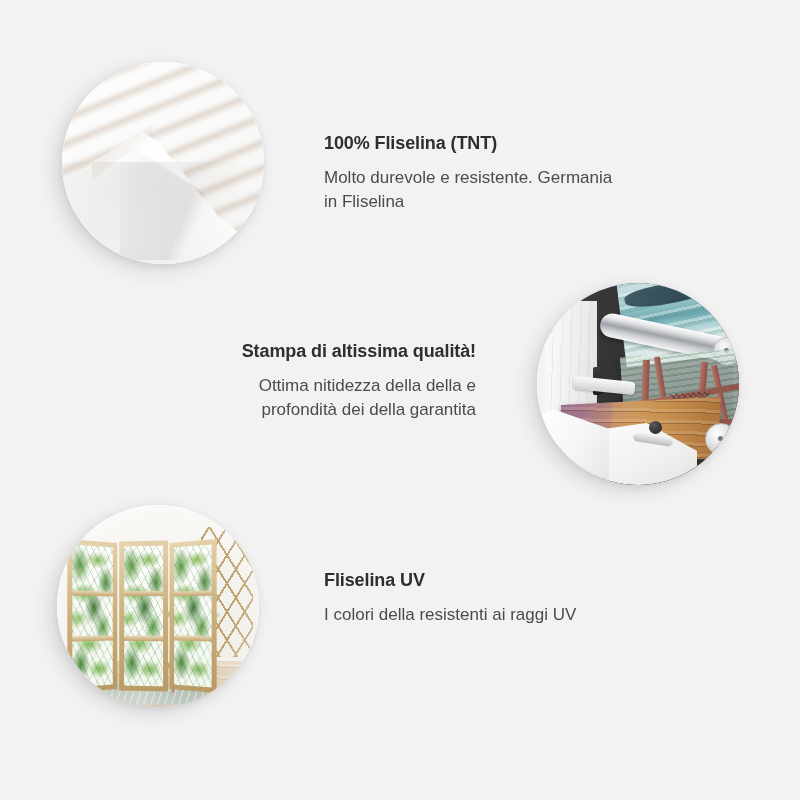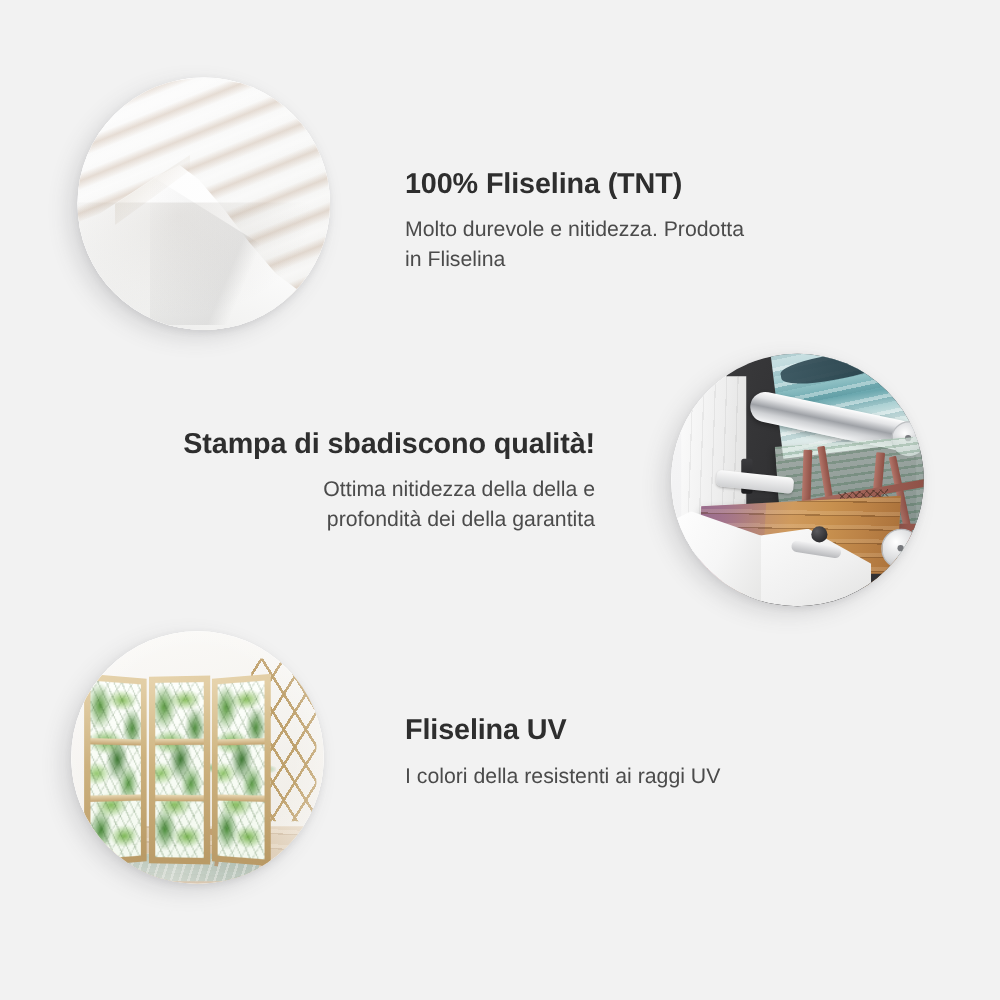--- a/index.html
+++ b/index.html
@@ -23,21 +23,21 @@
   }
 
   
   .feature {
     position: absolute;
   }
   .feature-text {
     position: absolute;
   }
   .feature-title {
-    font-size: 23px;
+    font-size: 18px;
     font-weight: bold;
     color: #2e2e2e;
     letter-spacing: -0.1px;
     line-height: 1.2;
     margin: 0 0 11px 0;
     white-space: nowrap;
   }
   .feature-desc {
     font-size: 17px;
     color: #4b4b4b;
@@ -527,21 +527,21 @@
           <div class="wp-flap"></div>
           <div class="wp-flap-crease"></div>
           <div class="wp-flap-edge"></div>
           <div class="wp-undershadow"></div>
         </div>
       </div>
     </div>
 
     <div class="feature-text align-left" style="left:324px;top:133px;width:340px;">
       <p class="feature-title">100% Fliselina (TNT)</p>
-      <p class="feature-desc">Molto durevole e nitidezza. Prodotta</p>
+      <p class="feature-desc">Molto durevole e resistente. Germania</p>
       <p class="feature-desc">in Fliselina</p>
     </div>
   </div>
 
   <div class="feature" style="left:0;top:0;">
 
     <div class="circle-wrap" style="left:537px;top:283px;">
       <div class="circle-shadow"></div>
       <div class="circle">
         <div class="circle-inner">
@@ -577,21 +577,21 @@
           <div class="pr-sheet-white2"></div>
           <div class="pr-sheet-white"></div>
           <div class="pr-armbar"></div>
           <div class="pr-knob"></div>
           <div class="pr-wheel w1"></div>
         </div>
       </div>
     </div>
 
     <div class="feature-text align-right" style="left:116px;top:341px;width:360px;">
-      <p class="feature-title">Stampa di sbadiscono qualità!</p>
+      <p class="feature-title">Stampa di altissima qualità!</p>
       <p class="feature-desc">Ottima nitidezza della della e</p>
       <p class="feature-desc">profondità dei della garantita</p>
     </div>
   </div>
 
   <div class="feature" style="left:0;top:0;">
 
     <div class="circle-wrap" style="left:57px;top:505px;">
       <div class="circle-shadow"></div>
       <div class="circle">

